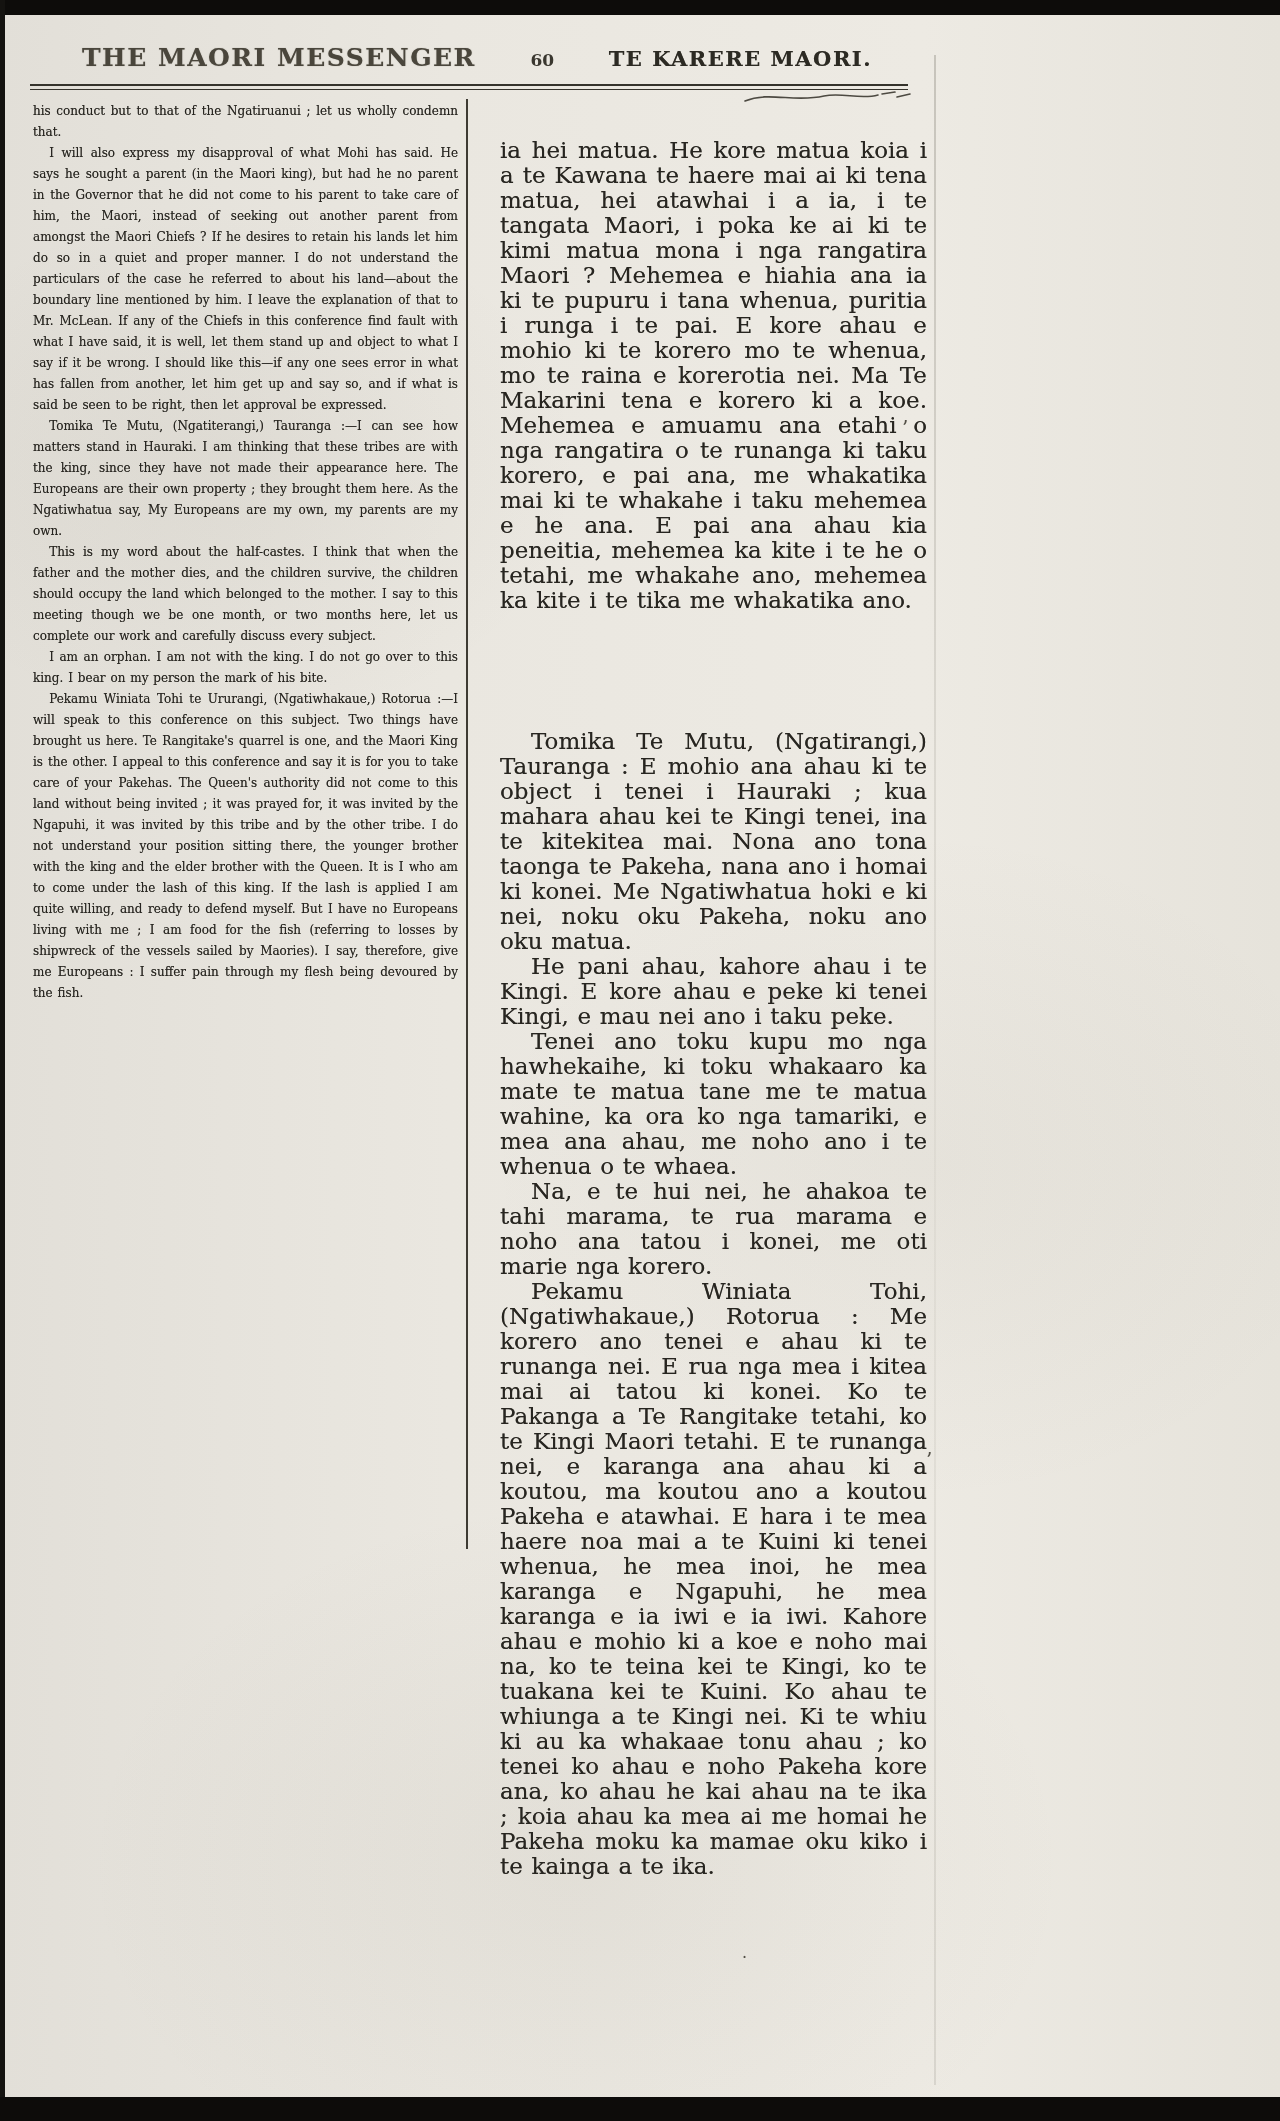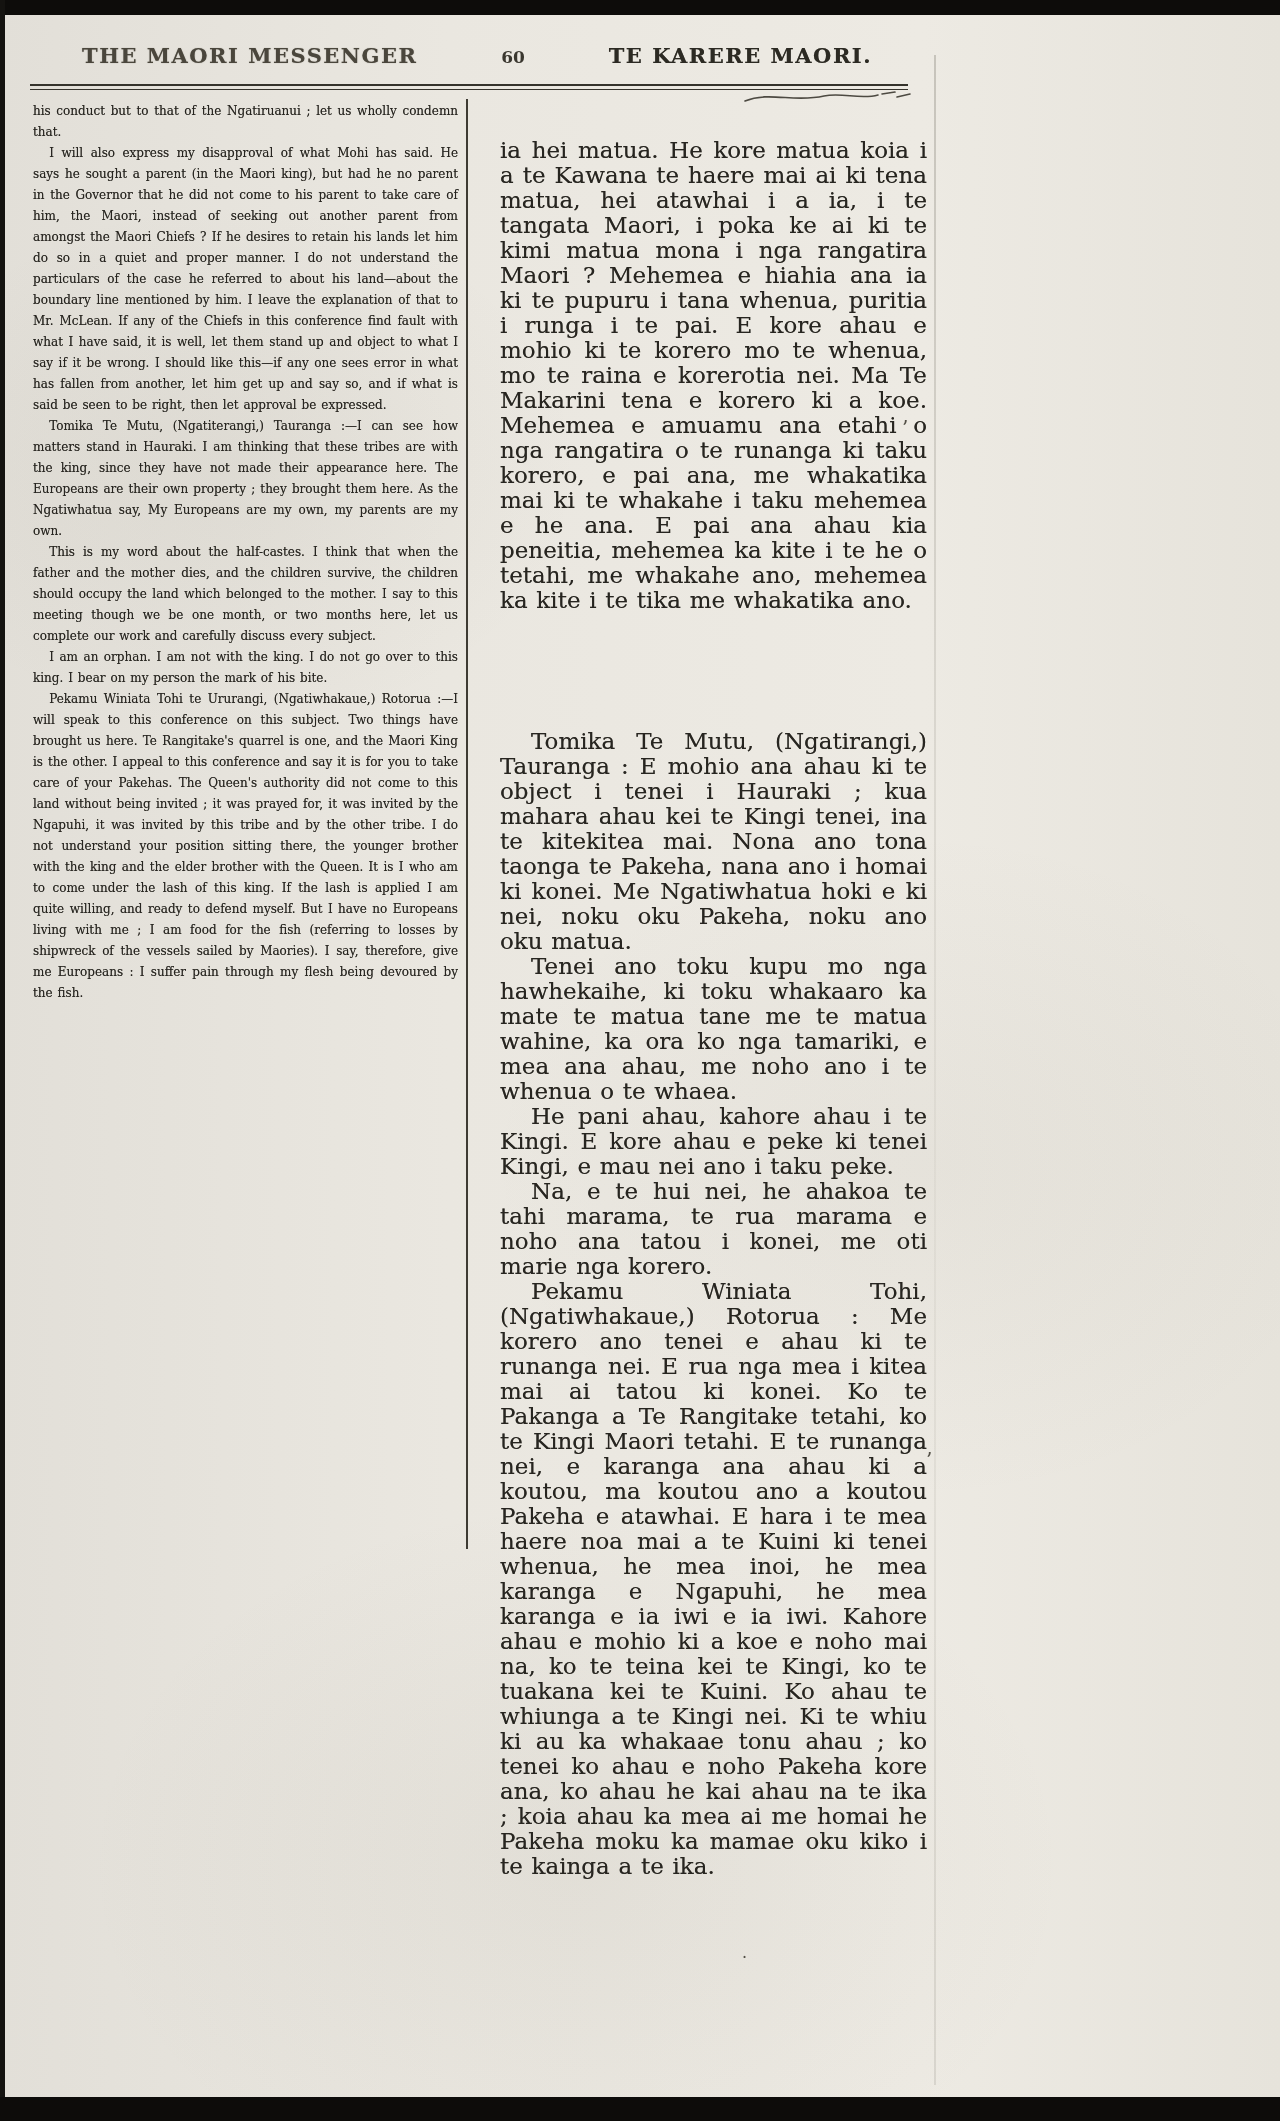--- a/index.html
+++ b/index.html
@@ -16,21 +16,21 @@
       linear-gradient(90deg, #e2dfd8 0%, #eae7e0 35%, #edeae3 72%, #e6e3db 100%);
   }
   .band-top    { position: absolute; top: 0;      left: 0; width: 1280px; height: 15px; background: #0d0c0a; }
   .band-bottom { position: absolute; top: 2097px; left: 0; width: 1280px; height: 24px; background: #0d0c0a; }
   .band-left   { position: absolute; top: 0;      left: 0; width: 5px;    height: 2121px; background: #141310; }
 
   .masthead {
     position: absolute; top: 43px; left: 30px; width: 878px;
     display: flex; justify-content: space-between; align-items: baseline;
   }
-  .mast-left  { margin-left: 52px;  font-size: 21px; font-weight: bold; letter-spacing: 1.5px; color: #4a463c; text-shadow: 0 0 1px rgba(74,70,60,0.5); }
+  .mast-left  { margin-left: 52px;  font-size: 25px; font-weight: bold; letter-spacing: 1.5px; color: #4a463c; text-shadow: 0 0 1px rgba(74,70,60,0.5); }
   .mast-page  { font-size: 17px; font-weight: bold; color: #3a372f; }
   .mast-right { margin-right: 36px; font-size: 21px; font-weight: bold; letter-spacing: 1.5px; color: #2c2a23; text-shadow: 0 0 0.6px rgba(44,42,35,0.6); }
 
   .double-rule {
     position: absolute; top: 84px; left: 30px; width: 878px; height: 3px;
     border-top: 2px solid #35332c; border-bottom: 1px solid #35332c;
   }
 
   .col { position: absolute; top: 101px; text-align: justify; color: #272520; }
   .col p { margin: 0; text-indent: 1.35em; text-shadow: 0 0 0.5px rgba(38,36,30,0.55); }
@@ -80,22 +80,22 @@
   <p>This is my word about the half-castes. I think that when the father and the mother dies, and the children survive, the children should occupy the land which belonged to the mother. I say to this meeting though we be one month, or two months here, let us complete our work and carefully discuss every subject.</p>
   <p>I am an orphan. I am not with the king. I do not go over to this king. I bear on my person the mark of his bite.</p>
   <p>Pekamu Winiata Tohi te Ururangi, (Ngatiwhakaue,) Rotorua :—I will speak to this conference on this subject. Two things have brought us here. Te Rangitake's quarrel is one, and the Maori King is the other. I appeal to this conference and say it is for you to take care of your Pakehas. The Queen's authority did not come to this land without being invited ; it was prayed for, it was invited by the Ngapuhi, it was invited by this tribe and by the other tribe. I do not understand your position sitting there, the younger brother with the king and the elder brother with the Queen. It is I who am to come under the lash of this king. If the lash is applied I am quite willing, and ready to defend myself. But I have no Europeans living with me ; I am food for the fish (referring to losses by shipwreck of the vessels sailed by Maories). I say, therefore, give me Europeans : I suffer pain through my flesh being devoured by the fish.</p>
 </div>
 
 <div class="divider"></div>
 
 <div class="col col-right">
   <p class="cont gap-after">ia hei matua. He kore matua koia i a te Kawana te haere mai ai ki tena matua, hei atawhai i a ia, i te tangata Maori, i poka ke ai ki te kimi matua mona i nga rangatira Maori ? Mehemea e hiahia ana ia ki te pupuru i tana whenua, puritia i runga i te pai. E kore ahau e mohio ki te korero mo te whenua, mo te raina e korerotia nei. Ma Te Makarini tena e korero ki a koe. Mehemea e amuamu ana etahi o nga rangatira o te runanga ki taku korero, e pai ana, me whakatika mai ki te whakahe i taku mehemea e he ana. E pai ana ahau kia peneitia, mehemea ka kite i te he o tetahi, me whakahe ano, mehemea ka kite i te tika me whakatika ano.</p>
   <p>Tomika Te Mutu, (Ngatirangi,) Tauranga : E mohio ana ahau ki te object i tenei i Hauraki ; kua mahara ahau kei te Kingi tenei, ina te kitekitea mai. Nona ano tona taonga te Pakeha, nana ano i homai ki konei. Me Ngatiwhatua hoki e ki nei, noku oku Pakeha, noku ano oku matua.</p>
+  <p>He pani ahau, kahore ahau i te Kingi. E kore ahau e peke ki tenei Kingi, e mau nei ano i taku peke.</p>
   <p>Tenei ano toku kupu mo nga hawhekaihe, ki toku whakaaro ka mate te matua tane me te matua wahine, ka ora ko nga tamariki, e mea ana ahau, me noho ano i te whenua o te whaea.</p>
-  <p>He pani ahau, kahore ahau i te Kingi. E kore ahau e peke ki tenei Kingi, e mau nei ano i taku peke.</p>
   <p>Na, e te hui nei, he ahakoa te tahi marama, te rua marama e noho ana tatou i konei, me oti marie nga korero.</p>
   <p>Pekamu Winiata Tohi, (Ngatiwhakaue,) Rotorua : Me korero ano tenei e ahau ki te runanga nei. E rua nga mea i kitea mai ai tatou ki konei. Ko te Pakanga a Te Rangitake tetahi, ko te Kingi Maori tetahi. E te runanga nei, e karanga ana ahau ki a koutou, ma koutou ano a koutou Pakeha e atawhai. E hara i te mea haere noa mai a te Kuini ki tenei whenua, he mea inoi, he mea karanga e Ngapuhi, he mea karanga e ia iwi e ia iwi. Kahore ahau e mohio ki a koe e noho mai na, ko te teina kei te Kingi, ko te tuakana kei te Kuini. Ko ahau te whiunga a te Kingi nei. Ki te whiu ki au ka whakaae tonu ahau ; ko tenei ko ahau e noho Pakeha kore ana, ko ahau he kai ahau na te ika ; koia ahau ka mea ai me homai he Pakeha moku ka mamae oku kiko i te kainga a te ika.</p>
 </div>
 
 <div class="fold-line"></div>
 
 <span class="ink ink-1">’</span>
 <span class="ink ink-2">’</span>
 <span class="ink ink-3">’</span>
 <span class="ink ink-4">·</span>

